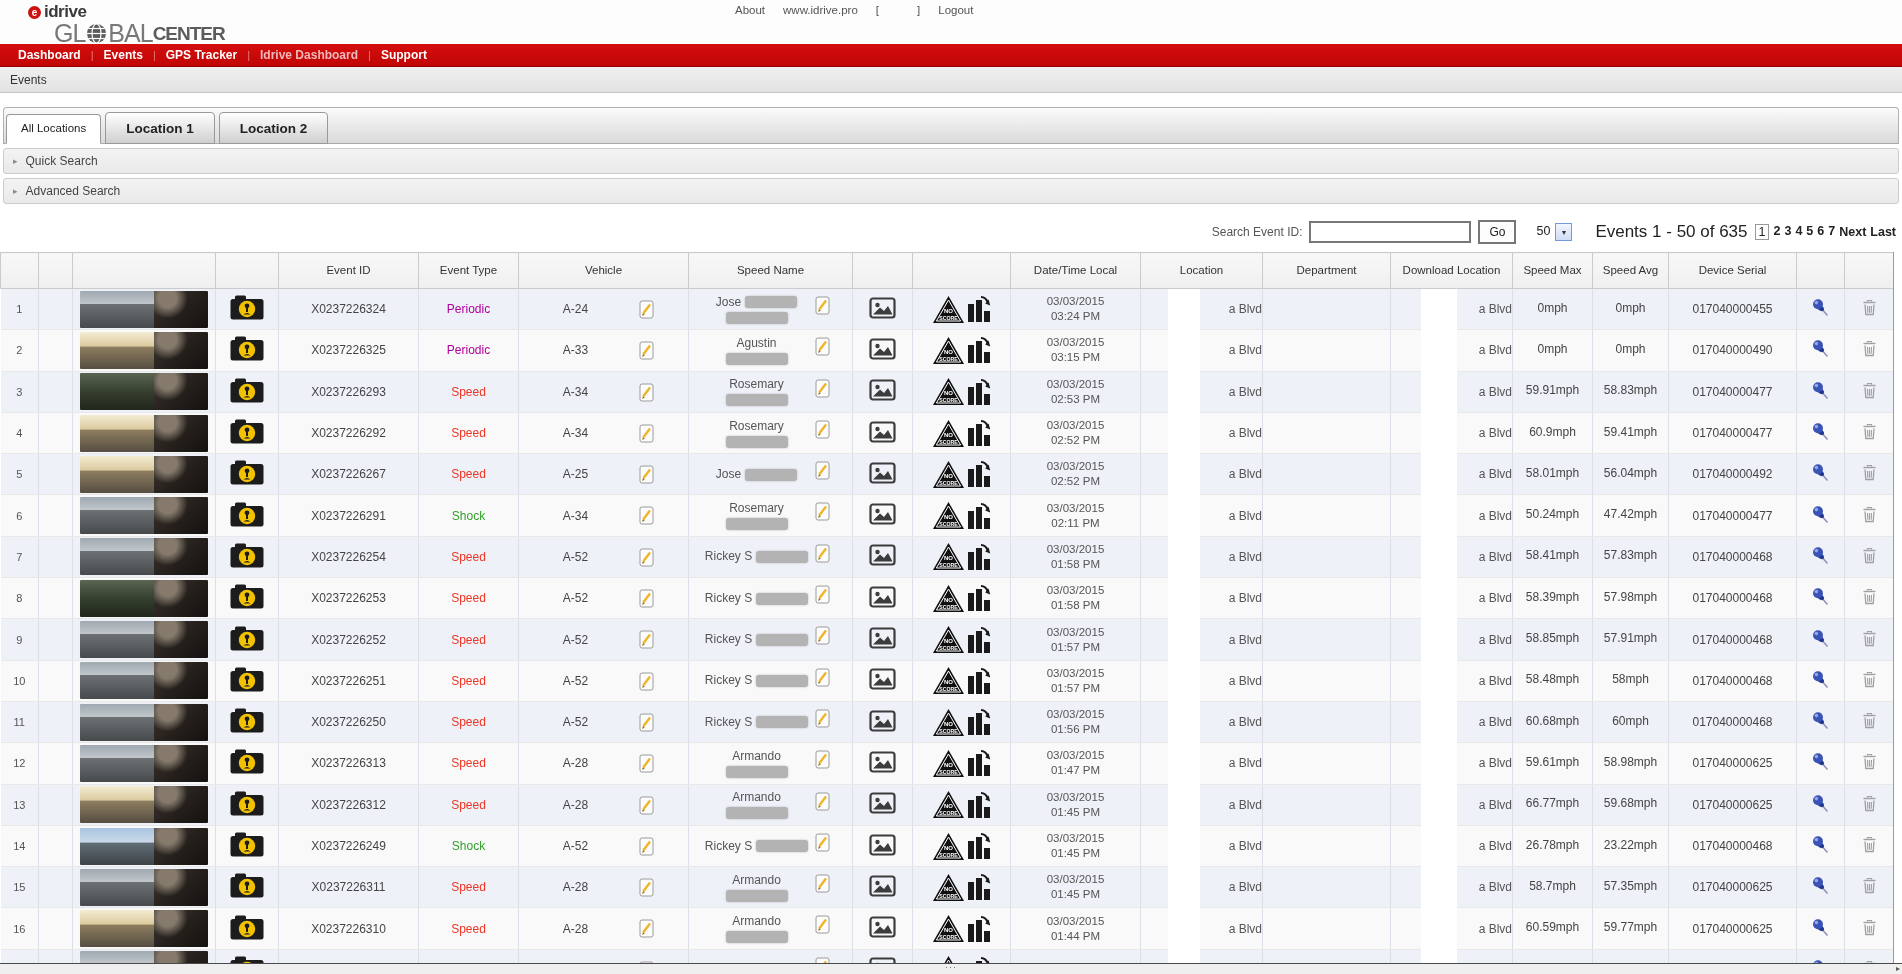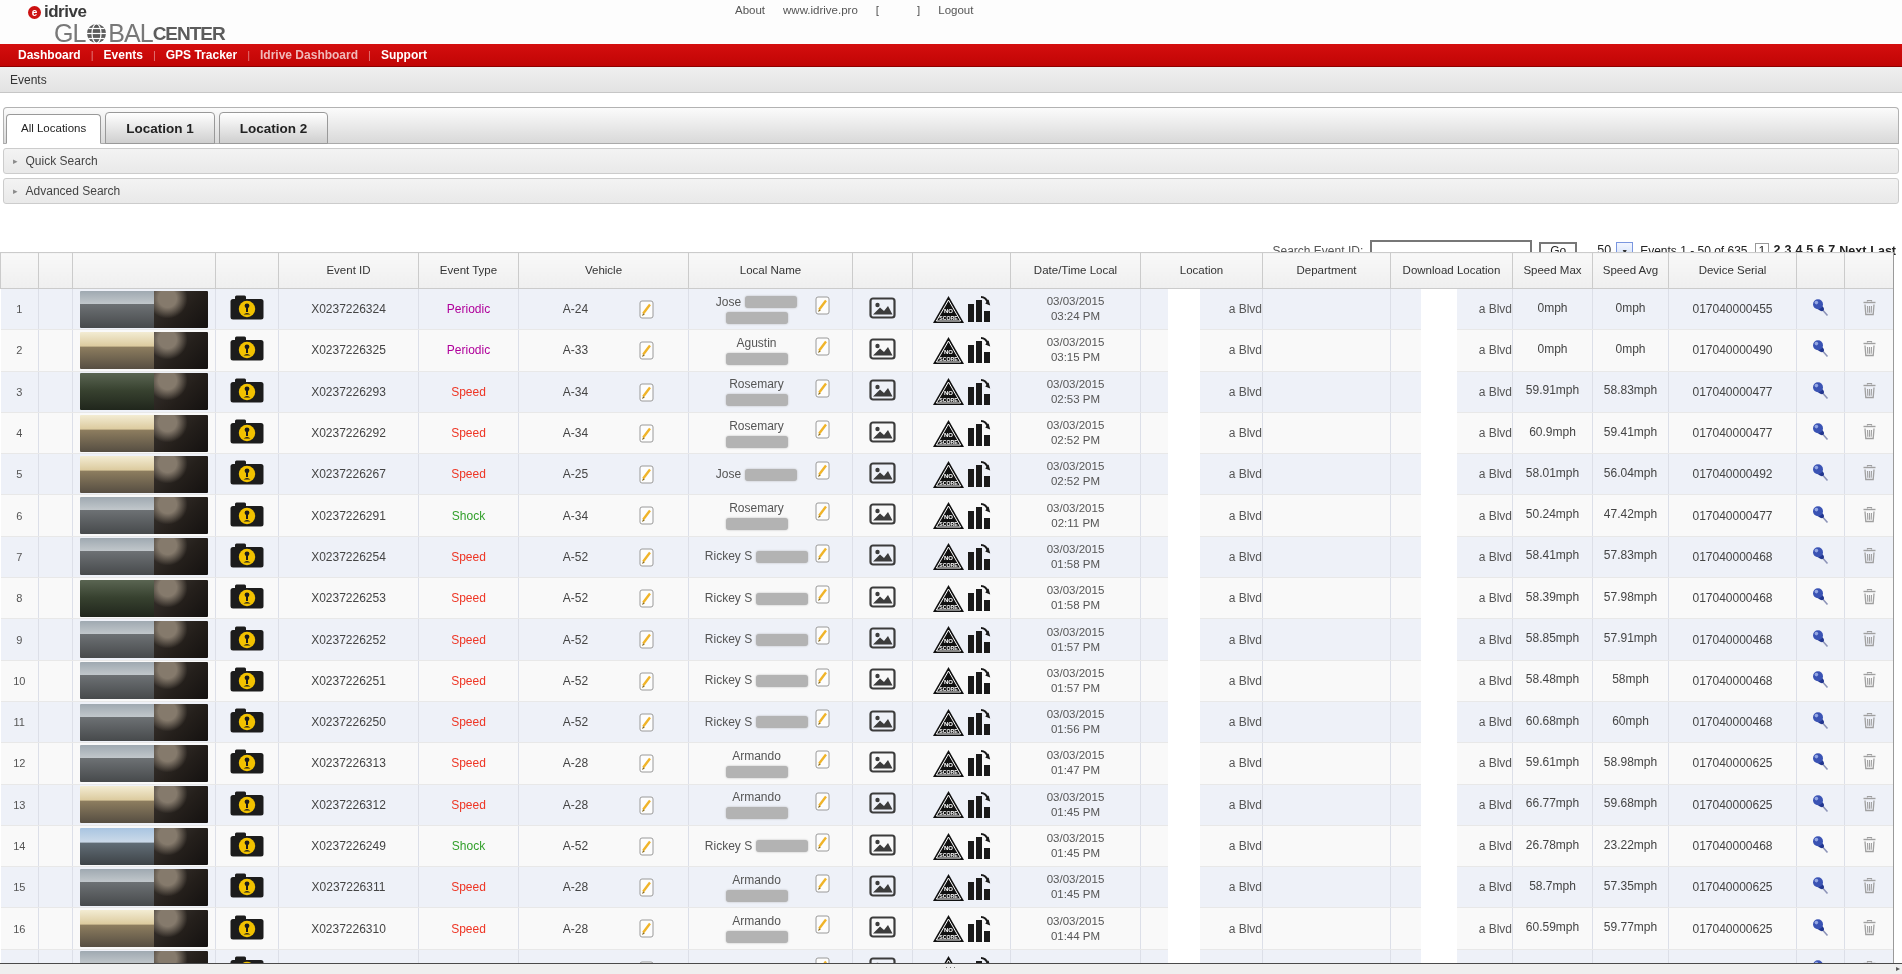--- a/index.html
+++ b/index.html
@@ -36,32 +36,32 @@
   .tab { border:1px solid #999; border-radius:4px 4px 0 0; background:linear-gradient(#ffffff,#cfcfcf);
     font-weight:bold; font-size:13.5px; color:#222; padding:8px 20px 7px 20px; cursor:pointer; }
   .tab.active { background:#fff; border-bottom:1px solid #fff; font-weight:normal; font-size:11.5px;
     color:#222; padding:7px 14px 9px 14px; }
   
   .search-panel { margin:4px 3px 0 3px; height:26px; border:1px solid #ccc; border-radius:3px;
     background:linear-gradient(#f3f3f3,#e9e9e9); display:flex; align-items:center; gap:8px;
     padding-left:9px; font-size:12px; color:#444; cursor:pointer; }
   .tri { color:#8a8a8a; font-size:9px; }
   
-  .controls-row { position:absolute; top:240px; right:6px; display:flex; align-items:center;
+  .controls-row { position:absolute; top:220px; right:6px; display:flex; align-items:center;
     gap:7px; font-size:12px; color:#444; }
   .ctl-label { color:#555; }
   .search-input { width:162px; height:22px; border:2px solid #777; background:#fff; padding:0 4px;
     font-size:12px; font-family:"Liberation Sans",sans-serif; }
-  .go-btn { height:18px; min-width:38px; border:2px solid #777; background:#fdfdfd; font-size:12px;
+  .go-btn { height:24px; min-width:38px; border:2px solid #777; background:#fdfdfd; font-size:12px;
     color:#222; cursor:pointer; font-family:"Liberation Sans",sans-serif; }
   .page-size { display:flex; margin-left:8px; }
   .page-size-val { padding:1px 5px; font-size:12.5px; color:#222; }
   .dd-btn { width:17px; height:18px; border:1px solid #7a96df; background:linear-gradient(#f2f6ff,#cfddf7);
     font-size:7px; color:#333; display:flex; align-items:center; justify-content:center; cursor:pointer; }
-  .events-summary { color:#222; font-size:12px; margin-left:0; }
+  .events-summary { color:#222; font-size:17px; margin-left:16px; }
   .pager { display:flex; align-items:center; gap:4px; font-size:12.5px; font-weight:bold; color:#222; }
   .page-num { cursor:pointer; }
   .page-num.current { border:1px solid #999; background:#fff; padding:0 3px; font-weight:normal; cursor:default; }
   
   .table-zone { position:absolute; top:252px; left:0; width:1894px; height:711px; overflow:hidden;
     border-right:1px solid #9a9a9a; }
   table { border-collapse:collapse; table-layout:fixed; width:1894px; }
   th { height:36px; background:linear-gradient(#f8f8f8,#efefef); border:1px solid #cbcbcb;
     font-size:11.5px; font-weight:normal; color:#333; text-align:center; line-height:13px; }
   td { height:41.3px; border-right:1px solid #dcdfe8; border-bottom:1px solid #e8e8e8;
@@ -222,21 +222,21 @@
     </colgroup>
     <thead>
       <tr>
         <th></th>
         <th></th>
         <th></th>
         <th></th>
         <th>Event ID</th>
         <th>Event Type</th>
         <th>Vehicle</th>
-        <th>Local Name</th>
+        <th>Speed Name</th>
         <th></th>
         <th></th>
         <th>Date/Time Local</th>
         <th>Location</th>
         <th>Department</th>
         <th>Download Location</th>
         <th>Speed Max</th>
         <th>Speed Avg</th>
         <th>Device Serial</th>
         <th></th>

